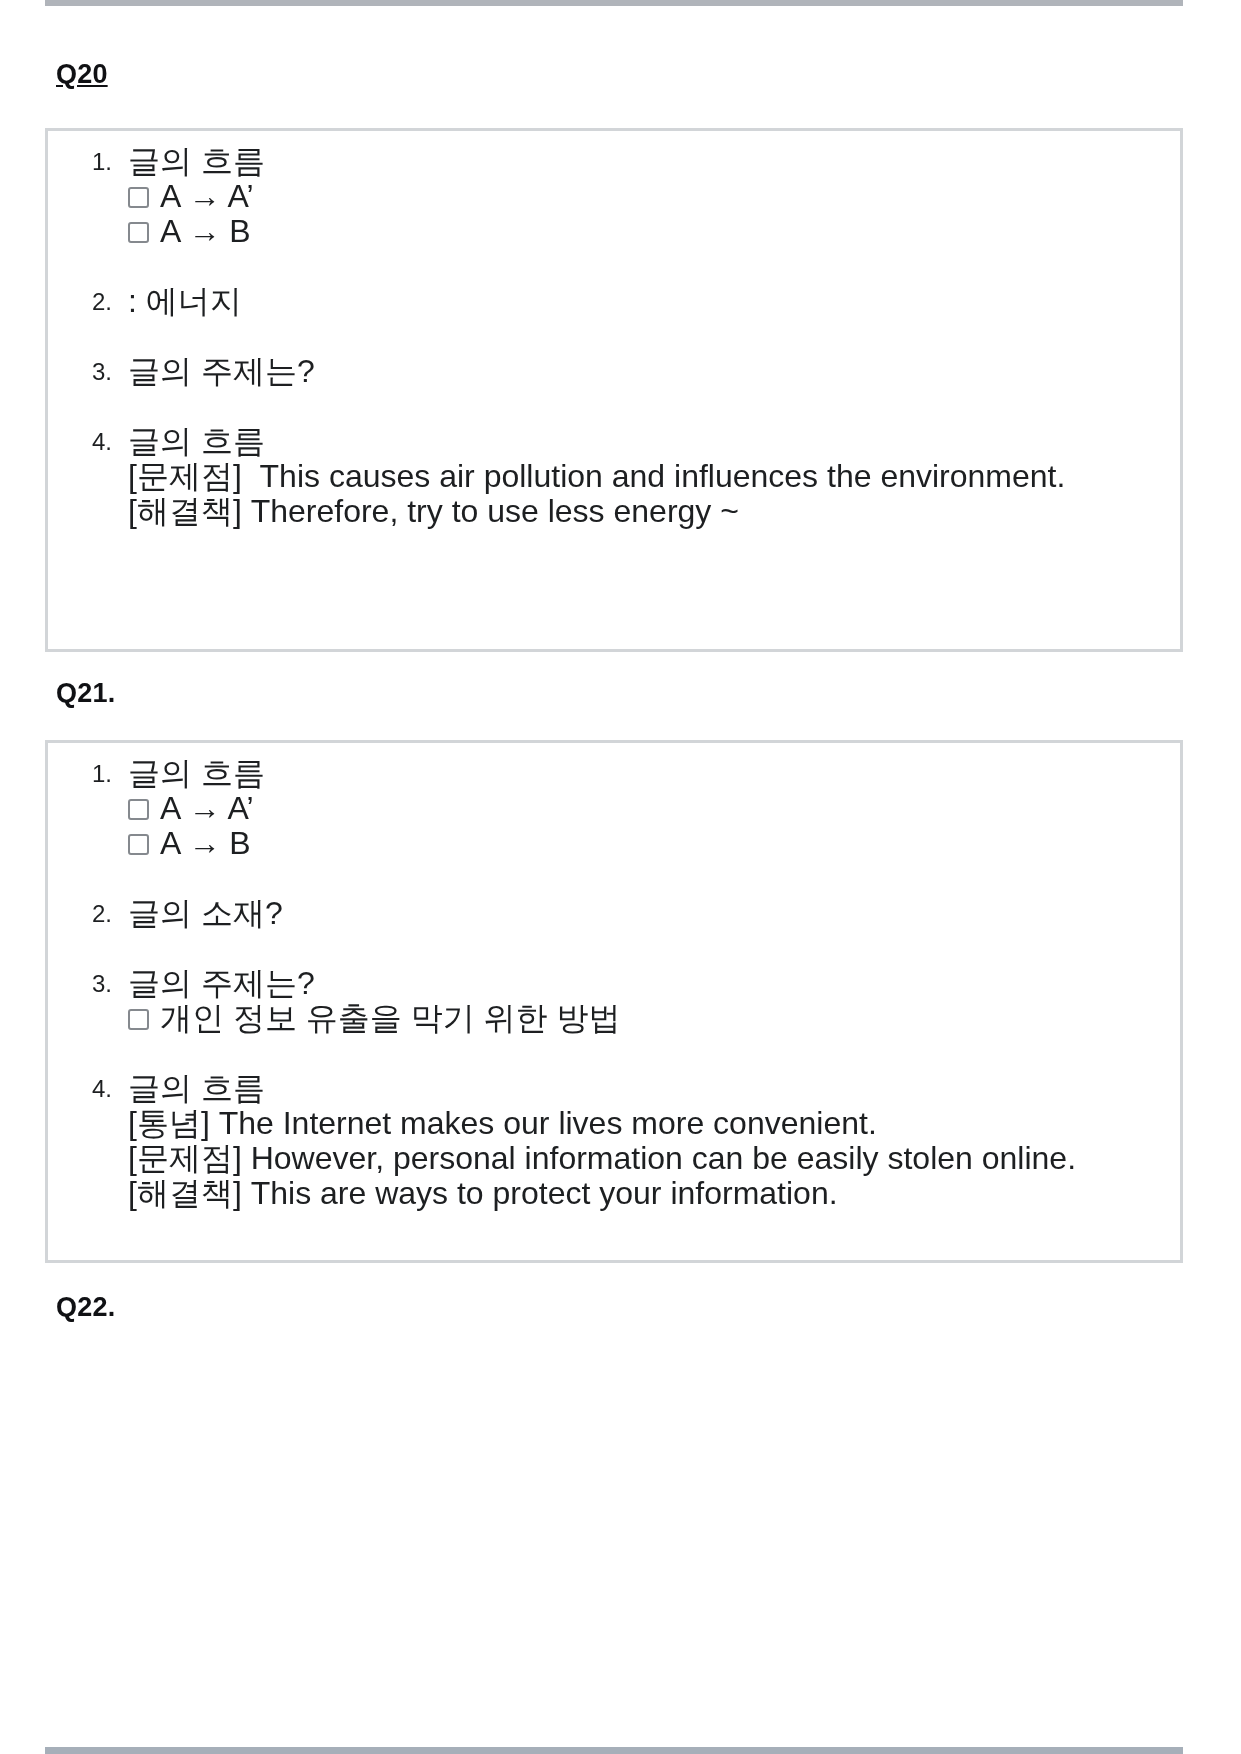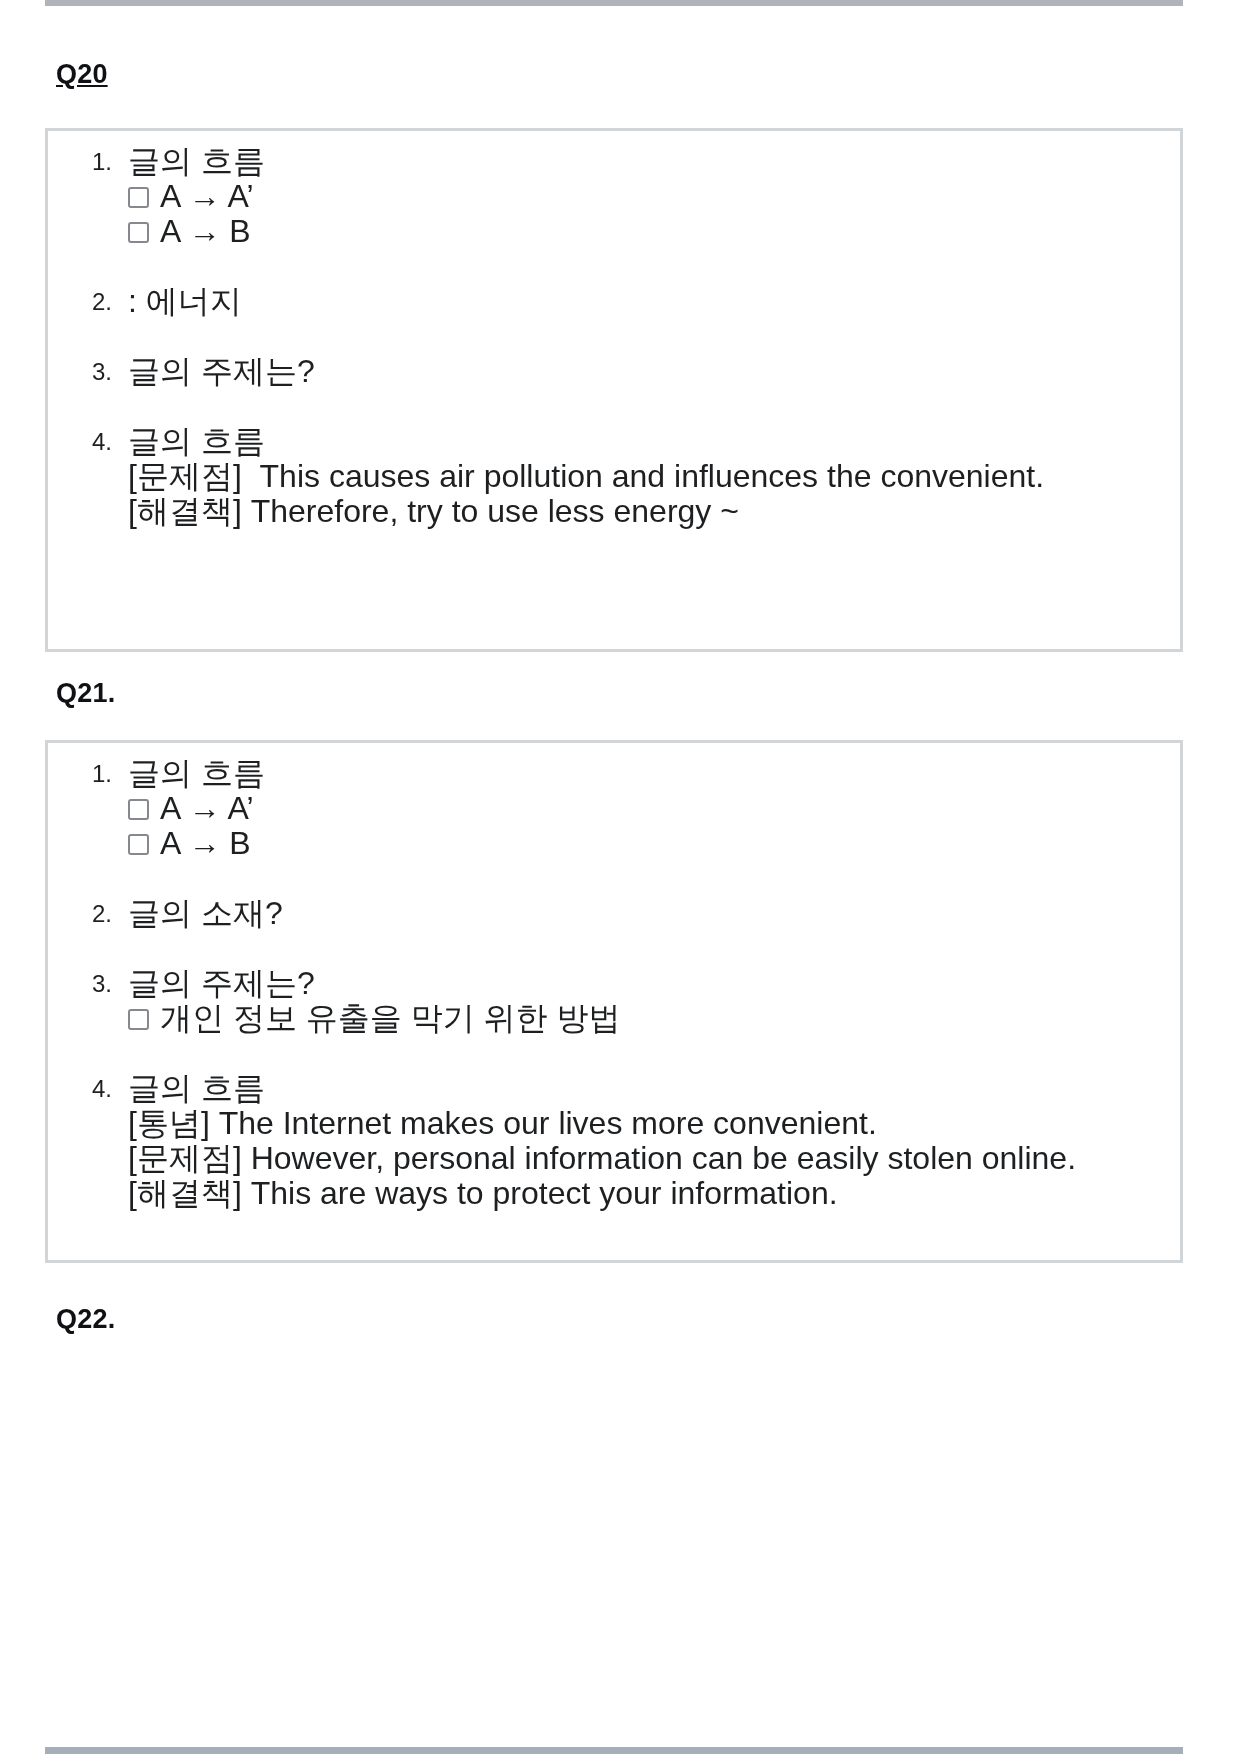--- a/index.html
+++ b/index.html
@@ -12,21 +12,21 @@
   .edge-bar{position:absolute;left:45px;width:1138px;}
   #edge-top{top:0;height:6px;}
   #edge-bottom{bottom:0;height:7px;}
   .qhead{
     position:absolute;left:56px;
     font-size:27px;font-weight:700;line-height:34px;color:#101114;
     letter-spacing:0.2px;
   }
   #head-q20{top:57px;text-decoration:underline;}
   #head-q21{top:676px;}
-  #head-q22{top:1290px;margin-top:12px;}
+  #head-q22{top:1290px;}
   .qbox{
     position:absolute;left:45px;width:1138px;box-sizing:border-box;
     background:#ffffff;border:3px solid #d2d5d8;
     padding:13px 38px 0 44px;
   }
   #box-q20{top:128px;height:524px;}
   #box-q21{top:740px;height:523px;}
   .item{display:flex;margin-top:35px;}
   .item:first-child{margin-top:0;}
   .num{flex:0 0 36px;font-size:24px;line-height:35px;}
@@ -63,21 +63,21 @@
     <div class="item">
       <div class="num">3.</div>
       <div class="body">
         <div class="line">글의 주제는?</div>
       </div>
     </div>
     <div class="item">
       <div class="num">4.</div>
       <div class="body">
         <div class="line">글의 흐름</div>
-        <div class="line"><span>[문제점]  This </span><span class="b">causes</span><span> air pollution and influences the convenient.</span></div>
+        <div class="line"><span>[문제점]  This </span><span class="b">causes</span><span> air pollution and influences the environment.</span></div>
         <div class="line"><span>[해결책] </span><span class="b">Therefore, try to use</span><span> less energy ~</span></div>
       </div>
     </div>
   </div>
 
 <div id="head-q21" class="qhead">Q21.</div>
 <div id="box-q21" class="qbox">
     <div class="item">
       <div class="num">1.</div>
       <div class="body">

